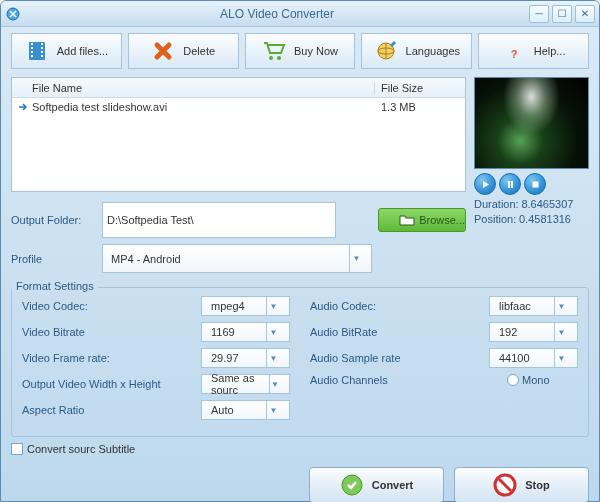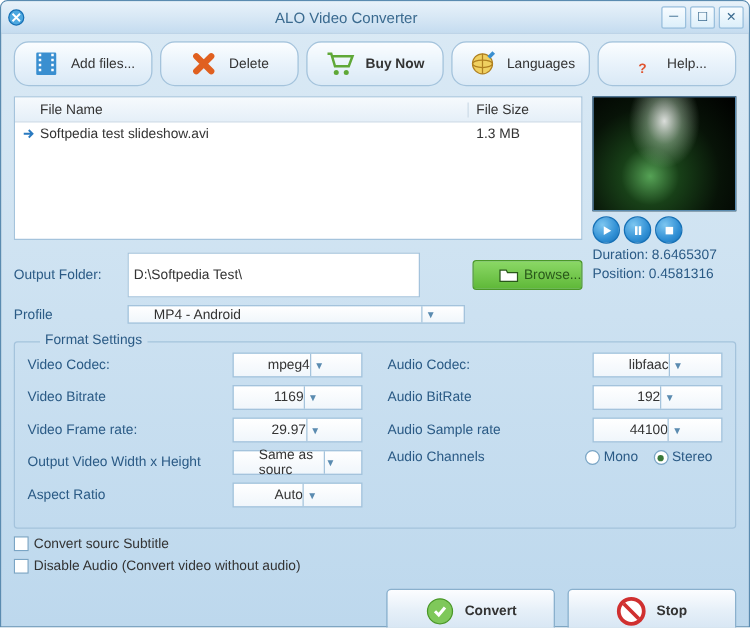--- a/index.html
+++ b/index.html
@@ -5,53 +5,53 @@
 * { margin: 0; padding: 0; box-sizing: border-box; font-family: Tahoma, Arial, sans-serif; font-size: 11px; }
 body { width: 600px; height: 502px; overflow: hidden; }
 .window { width: 600px; height: 502px; background: linear-gradient(to bottom, #dbeaf5 0%, #bdd8ed 100%); border: 1px solid #5a8bb0; border-radius: 6px 6px 0 0; }
 .titlebar { height: 26px; background: linear-gradient(to bottom, #e8f2fa 0%, #d8e8f5 50%, #c5dcf0 100%); border-radius: 5px 5px 0 0; display: flex; align-items: center; padding: 0 4px; border-bottom: 1px solid #a8c5dd; }
 .tb-icon { width: 16px; height: 16px; margin-right: 4px; display: flex; align-items: center; justify-content: center; }
 .tb-title { flex: 1; text-align: center; color: #3a6a8f; font-weight: normal; font-size: 12px; }
 .tb-btns { display: flex; gap: 3px; }
 .tb-btn { width: 20px; height: 18px; background: linear-gradient(to bottom, #f8fcff 0%, #dceffa 100%); border: 1px solid #9ac0dd; border-radius: 2px; display: flex; align-items: center; justify-content: center; cursor: pointer; color: #3a6a8f; font-size: 10px; }
 .content { padding: 6px 10px; }
 .toolbar { display: flex; gap: 6px; margin-bottom: 8px; }
-.tool-btn { flex: 1; height: 36px; background: linear-gradient(to bottom, #fbfdff 0%, #e9f3fb 50%, #dae9f6 100%); border: 1px solid #a4c3dc; border-radius: 12px; display: flex; align-items: center; justify-content: center; gap: 8px; cursor: pointer; color: #333; }
+.tool-btn { flex: 1; height: 36px; background: linear-gradient(to bottom, #fbfdff 0%, #e9f3fb 50%, #dae9f6 100%); border: 1px solid #a4c3dc; border-radius: 0; display: flex; align-items: center; justify-content: center; gap: 8px; cursor: pointer; color: #333; }
 .tool-btn .ticon { width: 24px; height: 24px; display: flex; align-items: center; justify-content: center; }
 .middle { display: flex; gap: 8px; margin-bottom: 8px; }
 .file-area { flex: 1; }
 .file-list { background: #fff; border: 1px solid #a4c3dc; height: 115px; overflow: auto; }
 .file-header { display: flex; background: linear-gradient(to bottom, #f6fafd 0%, #e5eff8 100%); border-bottom: 1px solid #cddce8; height: 20px; align-items: center; }
 .fh-name { flex: 1; padding-left: 20px; border-right: 1px solid #cddce8; color: #333; }
 .fh-size { width: 90px; padding-left: 6px; color: #333; }
 .file-row { display: flex; height: 18px; align-items: center; }
 .fr-name { flex: 1; padding-left: 6px; display: flex; align-items: center; gap: 4px; color: #333; }
 .fr-size { width: 90px; padding-left: 6px; color: #333; }
 .preview-area { width: 115px; }
 .preview-img { width: 115px; height: 92px; background: #000; border: 1px solid #5a8bb0; position: relative; overflow: hidden; }
 .pimg-layer { position: absolute; inset: 0; background: radial-gradient(circle at 40% 70%, rgba(95,180,95,0.9) 0%, rgba(30,80,30,0.8) 25%, rgba(8,20,8,0.95) 60%, #000 100%); }
 .pimg-fog { position: absolute; top: 0; left: 20%; width: 60%; height: 70%; background: radial-gradient(ellipse at 50% 30%, rgba(255,255,255,0.85) 0%, rgba(200,230,200,0.4) 30%, transparent 60%); }
 .play-ctrl { display: flex; gap: 3px; margin-top: 4px; justify-content: flex-start; }
 .pc-btn { width: 22px; height: 22px; border-radius: 50%; background: radial-gradient(circle at 35% 30%, #7dc6f0 0%, #3190d5 60%, #1670b5 100%); border: 1px solid #1670b5; display: flex; align-items: center; justify-content: center; cursor: pointer; color: #fff; }
 .info-line { color: #2a5a85; margin-top: 3px; font-size: 10px; }
 .output-row { display: flex; align-items: center; margin-bottom: 6px; gap: 6px; }
 .out-label { width: 85px; color: #2a5a85; }
 .out-input { flex: 1; height: 36px; border: 1px solid #a4c3dc; background: #fff; padding: 0 4px; color: #333; }
-.out-select { flex: 1; height: 15px; border: 1px solid #a4c3dc; background: linear-gradient(to bottom, #fff 0%, #f0f6fb 100%); padding: 0 20px; color: #333; display: flex; align-items: center; justify-content: space-between; cursor: pointer; }
+.out-select { flex: 1; height: 29px; border: 1px solid #a4c3dc; background: linear-gradient(to bottom, #fff 0%, #f0f6fb 100%); padding: 0 8px; color: #333; display: flex; align-items: center; justify-content: space-between; cursor: pointer; }
 .browse-btn { width: 88px; height: 24px; background: linear-gradient(to bottom, #8bd866 0%, #5fb838 100%); border: 1px solid #4a9828; border-radius: 3px; display: flex; align-items: center; justify-content: flex-end; gap: 4px; cursor: pointer; color: #29581a; margin-left: 36px; }
 .fieldset { border: 1px solid #a4c3dc; border-radius: 3px; padding: 8px 10px 10px 10px; margin-top: 8px; position: relative; }
-.fs-legend { position: absolute; top: -8px; left: 20px; background: #cce0f0; padding: 0 4px; color: #2a5a85; }
+.fs-legend { position: absolute; top: -8px; left: 0; background: #cce0f0; padding: 0 4px; color: #2a5a85; }
 .fs-grid { display: flex; gap: 20px; }
 .fs-col { flex: 1; }
 .fs-row { display: flex; align-items: center; margin-bottom: 6px; gap: 6px; }
 .fs-label { flex: 1; color: #2a5a85; }
-.fs-sel { width: 104px; height: 20px; border: 1px solid #a4c3dc; background: linear-gradient(to bottom, #fff 0%, #f0f6fb 100%); padding: 0 20px; color: #333; display: flex; align-items: center; justify-content: center; cursor: pointer; }
+.fs-sel { width: 89px; height: 20px; border: 1px solid #a4c3dc; background: linear-gradient(to bottom, #fff 0%, #f0f6fb 100%); padding: 0 9px; color: #333; display: flex; align-items: center; justify-content: space-between; cursor: pointer; }
 .dd-arrow { width: 14px; height: 100%; border-left: 1px solid #a4c3dc; display: flex; align-items: center; justify-content: center; color: #5a8bb0; font-size: 8px; }
 .radio-row { display: flex; gap: 12px; align-items: center; }
-.radio { display: flex; align-items: flex-end; gap: 3px; cursor: pointer; color: #2a5a85; }
+.radio { display: flex; align-items: flex-end; gap: 3px; cursor: pointer; color: #2a5a85; margin-left: 39px; }
 .radio-dot { width: 12px; height: 12px; border-radius: 50%; border: 1px solid #7aa5c5; background: #fff; display: flex; align-items: center; justify-content: center; }
 .radio-dot.checked::after { content: ''; width: 5px; height: 5px; border-radius: 50%; background: #3a7a3a; }
 .check-row { display: flex; align-items: center; gap: 4px; margin-top: 6px; color: #333; }
 .check-box { width: 12px; height: 12px; border: 1px solid #7aa5c5; background: #fff; cursor: pointer; }
 .bottom-btns { display: flex; gap: 10px; justify-content: flex-end; margin-top: 12px; }
 .big-btn { width: 135px; height: 36px; background: linear-gradient(to bottom, #fcfdff 0%, #e5eff8 50%, #d5e5f3 100%); border: 1px solid #8ab0cd; border-radius: 4px; display: flex; align-items: center; justify-content: center; gap: 8px; cursor: pointer; font-size: 14px; font-weight: bold; color: #333; }
 .big-btn .bicon { width: 24px; height: 24px; display: flex; align-items: center; justify-content: center; }
 svg { display: block; }
 </style>
 </head>
@@ -93,21 +93,21 @@
         <span>Add files...</span>
       </div>
       <div class="tool-btn">
         <span class="ticon">
             <svg width="22" height="22" viewBox="0 0 22 22">
               <path d="M5 5 L17 17 M17 5 L5 17" stroke="#e06020" stroke-width="5" stroke-linecap="round"></path>
             </svg>
           </span>
         <span>Delete</span>
       </div>
-      <div class="tool-btn" style="font-weight:bold">
+      <div class="tool-btn" style="font-weight:normal">
         <span class="ticon">
             <svg width="24" height="22" viewBox="0 0 24 22">
               <path d="M2 3 L5 3 L8 13 L19 13 L22 5 L6 5" fill="none" stroke="#5fa838" stroke-width="2"></path>
               <circle cx="9" cy="18" r="2" fill="#5fa838"></circle>
               <circle cx="17" cy="18" r="2" fill="#5fa838"></circle>
             </svg>
           </span>
         <span>Buy Now</span>
       </div>
       <div class="tool-btn">
@@ -277,24 +277,20 @@
             </div>
           </div>
         </div>
       </div>
     </div>
 
     <div class="check-row">
       <span class="check-box"></span>
       <span>Convert sourc Subtitle</span>
     </div>
-    <div class="check-row">
-      <span class="check-box"></span>
-      <span>Disable Audio (Convert video without audio)</span>
-    </div>
 
     <div class="bottom-btns">
       <div class="big-btn">
         <span class="bicon">
             <svg width="24" height="24" viewBox="0 0 24 24">
               <circle cx="12" cy="12" r="10" fill="#7fc85a" stroke="#4a9828"></circle>
               <path d="M8 12 L11 15 L16 9" fill="none" stroke="#fff" stroke-width="2.5"></path>
             </svg>
           </span>
         <span>Convert</span>

